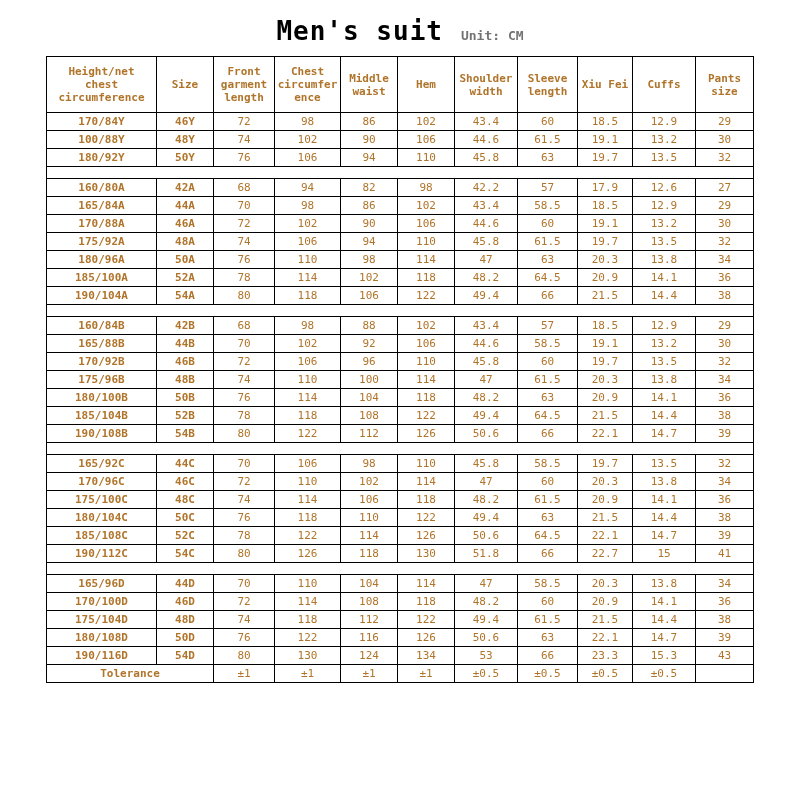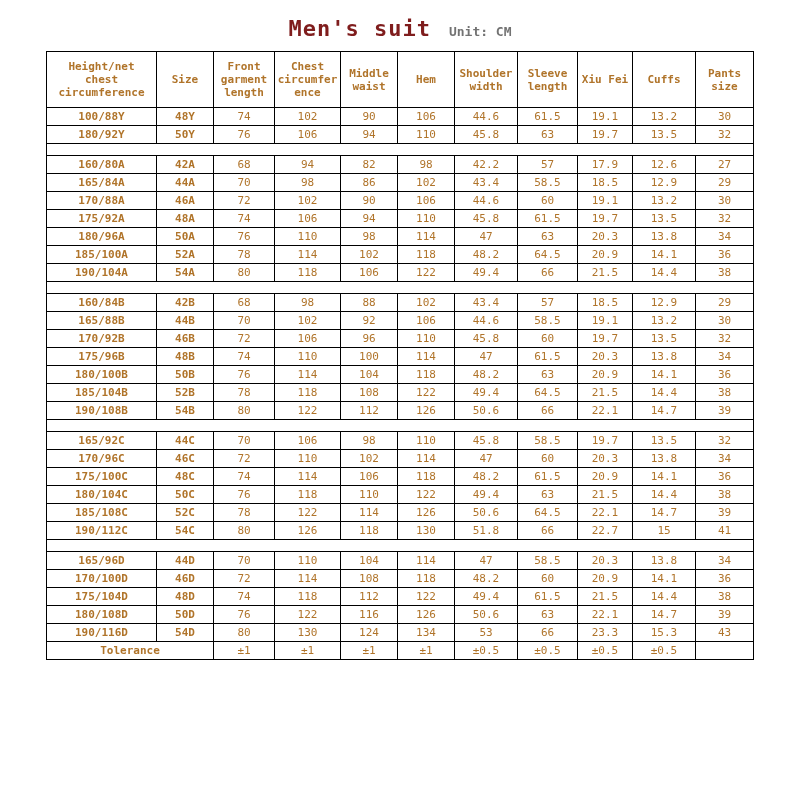--- a/index.html
+++ b/index.html
@@ -9,21 +9,21 @@
     width: 800px; height: 800px;
     background: #ffffff;
     font-family: "DejaVu Sans Mono", "Liberation Mono", monospace;
     overflow: hidden;
   }
   .title-row {
     display: flex; justify-content: center; align-items: baseline;
     gap: 18px; padding-top: 16px;
   }
   .page-title {
-    margin: 0; font-size: 22px; font-weight: bold; color: #7f1d1d;
+    margin: 0; font-size: 26px; font-weight: bold; color: #000000;
     letter-spacing: 1px;
   }
   .unit-label { font-size: 13px; font-weight: bold; color: #737373; }
   table.size-table {
     border-collapse: collapse;
     table-layout: fixed;
     width: 672px;
     margin: 10px auto 0 auto;
     border: 1px solid var(--border-col);
   }
@@ -88,20 +88,33 @@
         <th>Hem</th>
         <th>Shoulder width</th>
         <th>Sleeve length</th>
         <th>Xiu Fei</th>
         <th>Cuffs</th>
         <th>Pants size</th>
       </tr>
   </thead>
   <tbody id="table-body">
       <tr>
+        <td class="label-col">170/84Y</td>
+        <td class="label-col">46Y</td>
+        <td>72</td>
+        <td>98</td>
+        <td>86</td>
+        <td>102</td>
+        <td>43.4</td>
+        <td>60</td>
+        <td>18.5</td>
+        <td>12.9</td>
+        <td>29</td>
+      </tr>
+      <tr>
         <td class="label-col">100/88Y</td>
         <td class="label-col">48Y</td>
         <td>74</td>
         <td>102</td>
         <td>90</td>
         <td>106</td>
         <td>44.6</td>
         <td>61.5</td>
         <td>19.1</td>
         <td>13.2</td>

